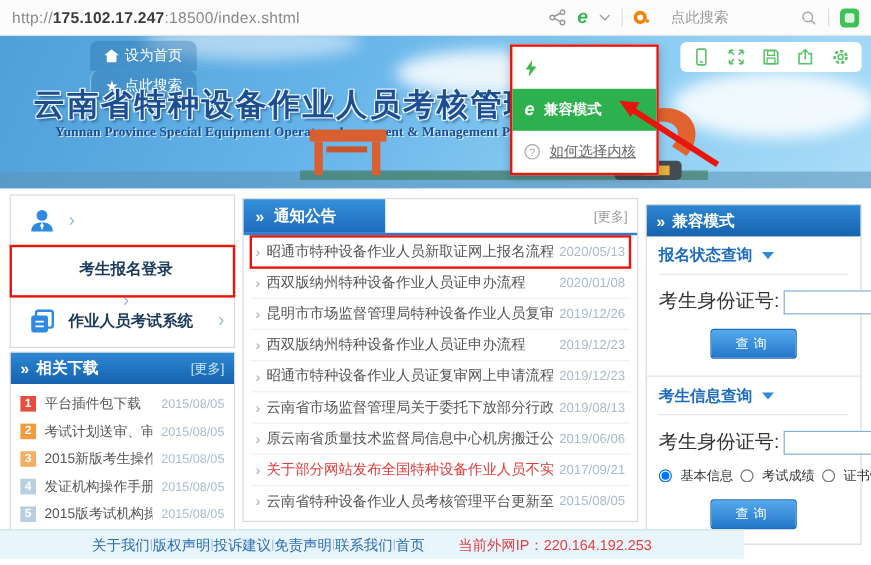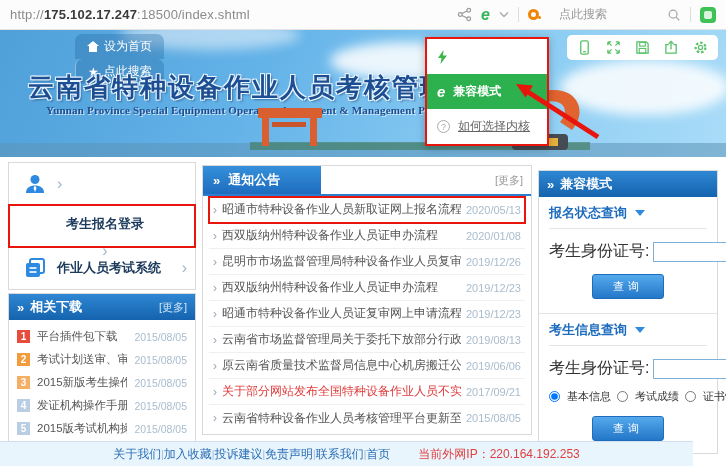--- a/index.html
+++ b/index.html
@@ -106,21 +106,21 @@
   .q-row label{ font-size:16px; color:#333; white-space:nowrap;}
   .q-row input[type=text]{ width:84px; height:20px; border:1px solid #7fb0d8; outline:none; padding:0 3px; font-size:12px;}
   .q-btn{ display:block; margin:12px auto 2px; width:72px; height:25px; border:1px solid #1e6cbe;
     border-radius:3px; background:linear-gradient(#55a9ec,#2377c8); color:#fff; font-size:11px;
     font-weight:normal; cursor:pointer; letter-spacing:4px;}
   .radio-row{ display:flex; align-items:center; gap:6px; margin-top:10px; font-size:11px; color:#333; white-space:nowrap;}
   .radio-row label{ display:flex; align-items:center; gap:7px; cursor:pointer;}
   .radio-row input{ margin:0; width:11px; height:11px;}
   .sec-divider{ border-top:1px solid #e4e4e4; margin-top:2px;}
   
-  .footer{ position:absolute; left:0; top:441px; width:693px; height:25px; background:#e9f5fc;
+  .footer{ position:absolute; left:0; top:441px; width:620px; height:25px; background:#e9f5fc;
     border-top:1px solid #cfe0ee; display:flex; align-items:center; justify-content:center;
     font-size:12px;}
   .footer a{ color:#2a6db5; text-decoration:none; cursor:pointer;}
   .footer .sep{ color:#9bb8d4; font-size:10px;}
   .footer .ip{ color:#e04040; margin-left:28px;}
 </style>
 </head>
 <body>
 
 <div class="browser-bar">
@@ -409,21 +409,21 @@
         </label>
       </div>
       <button class="q-btn">查询</button>
     </div>
   </div>
 </div>
 
 <div class="footer">
   <a>关于我们</a>
   <span class="sep">|</span>
-  <a>加入收藏</a>
+  <a>版权声明</a>
   <span class="sep">|</span>
   <a>投诉建议</a>
   <span class="sep">|</span>
   <a>免责声明</a>
   <span class="sep">|</span>
   <a>联系我们</a>
   <span class="sep">|</span>
   <a>首页</a>
   <span class="ip">当前外网IP：220.164.192.253</span>
 </div>

